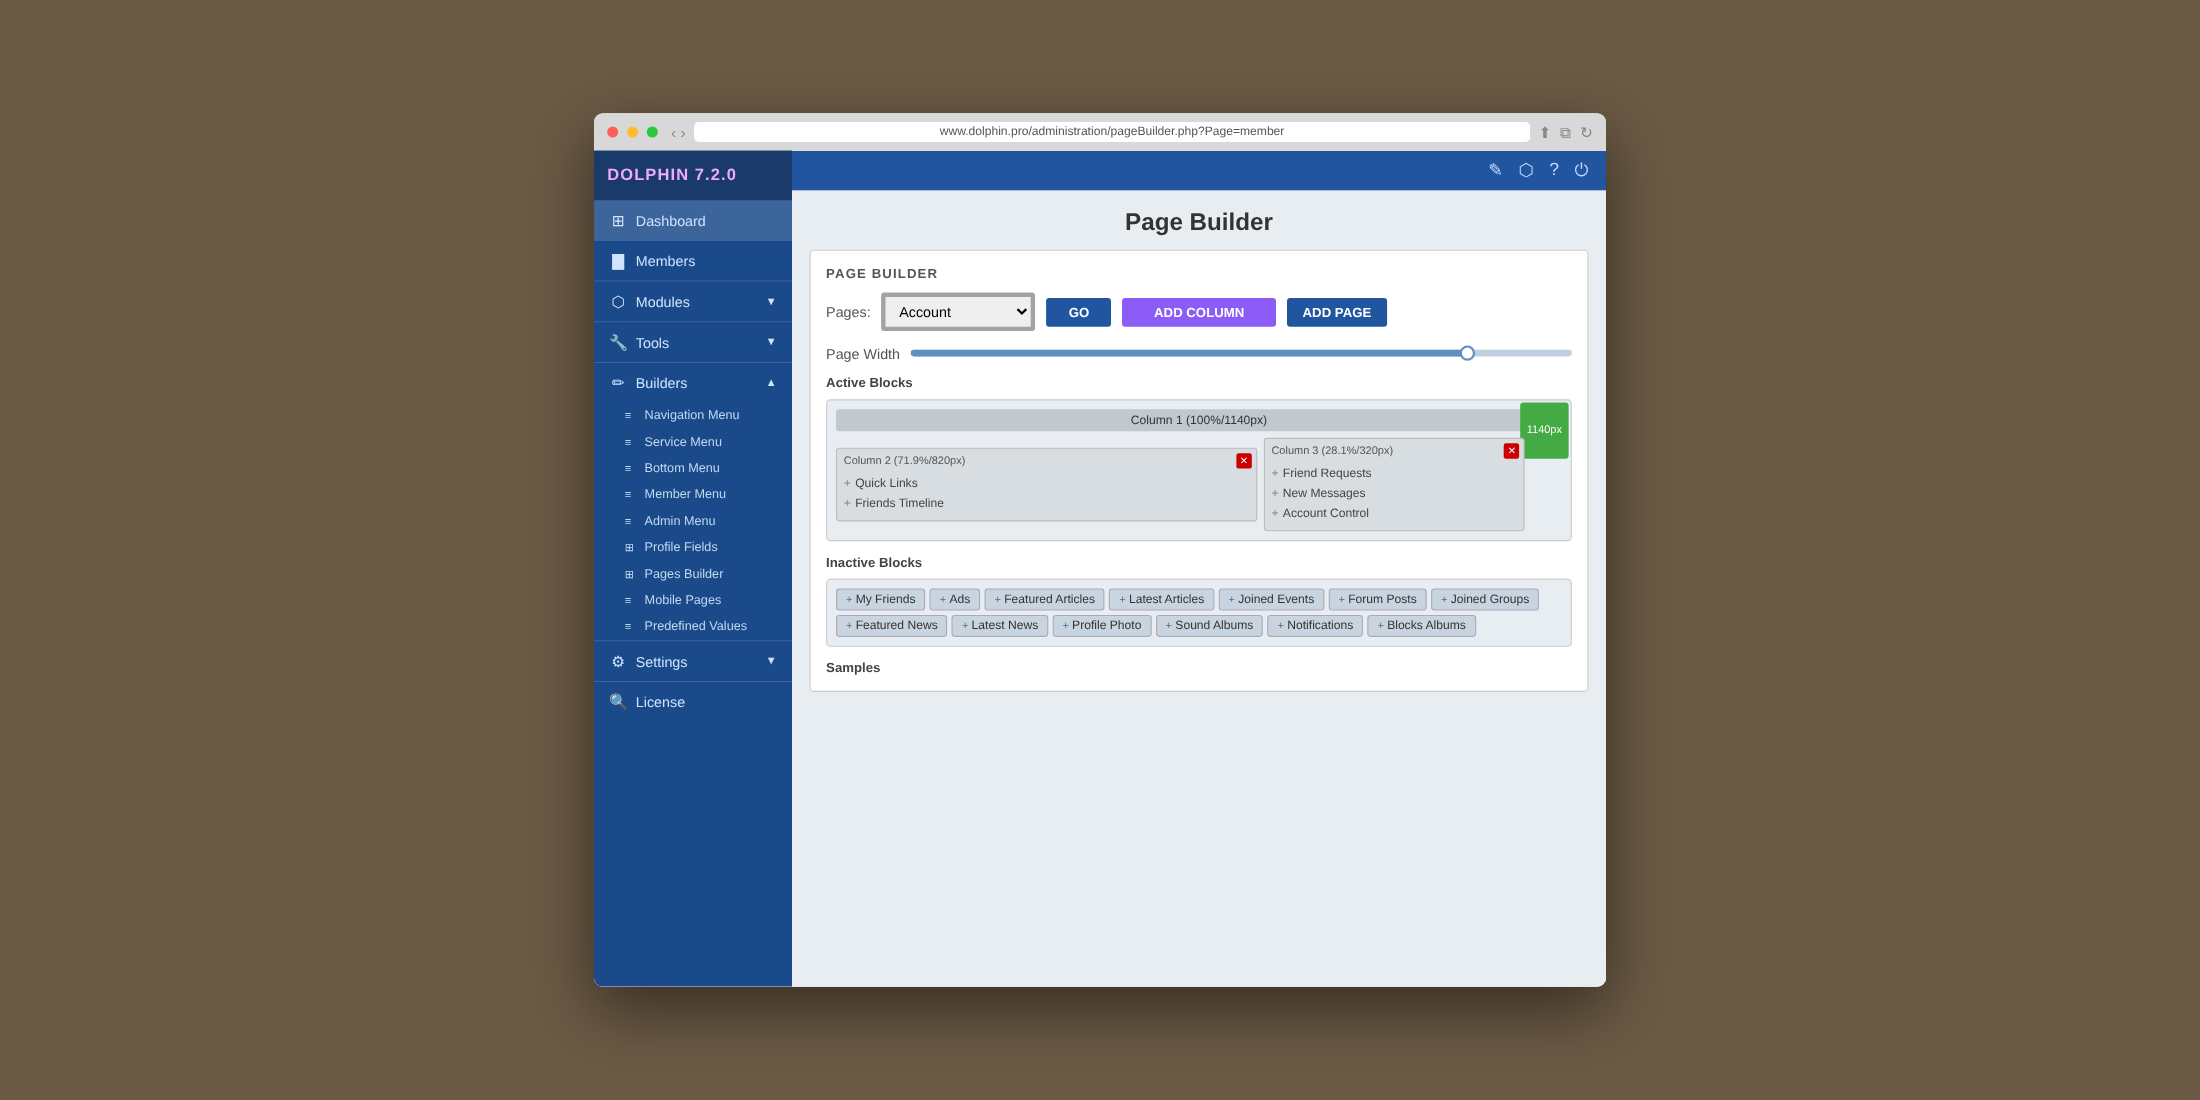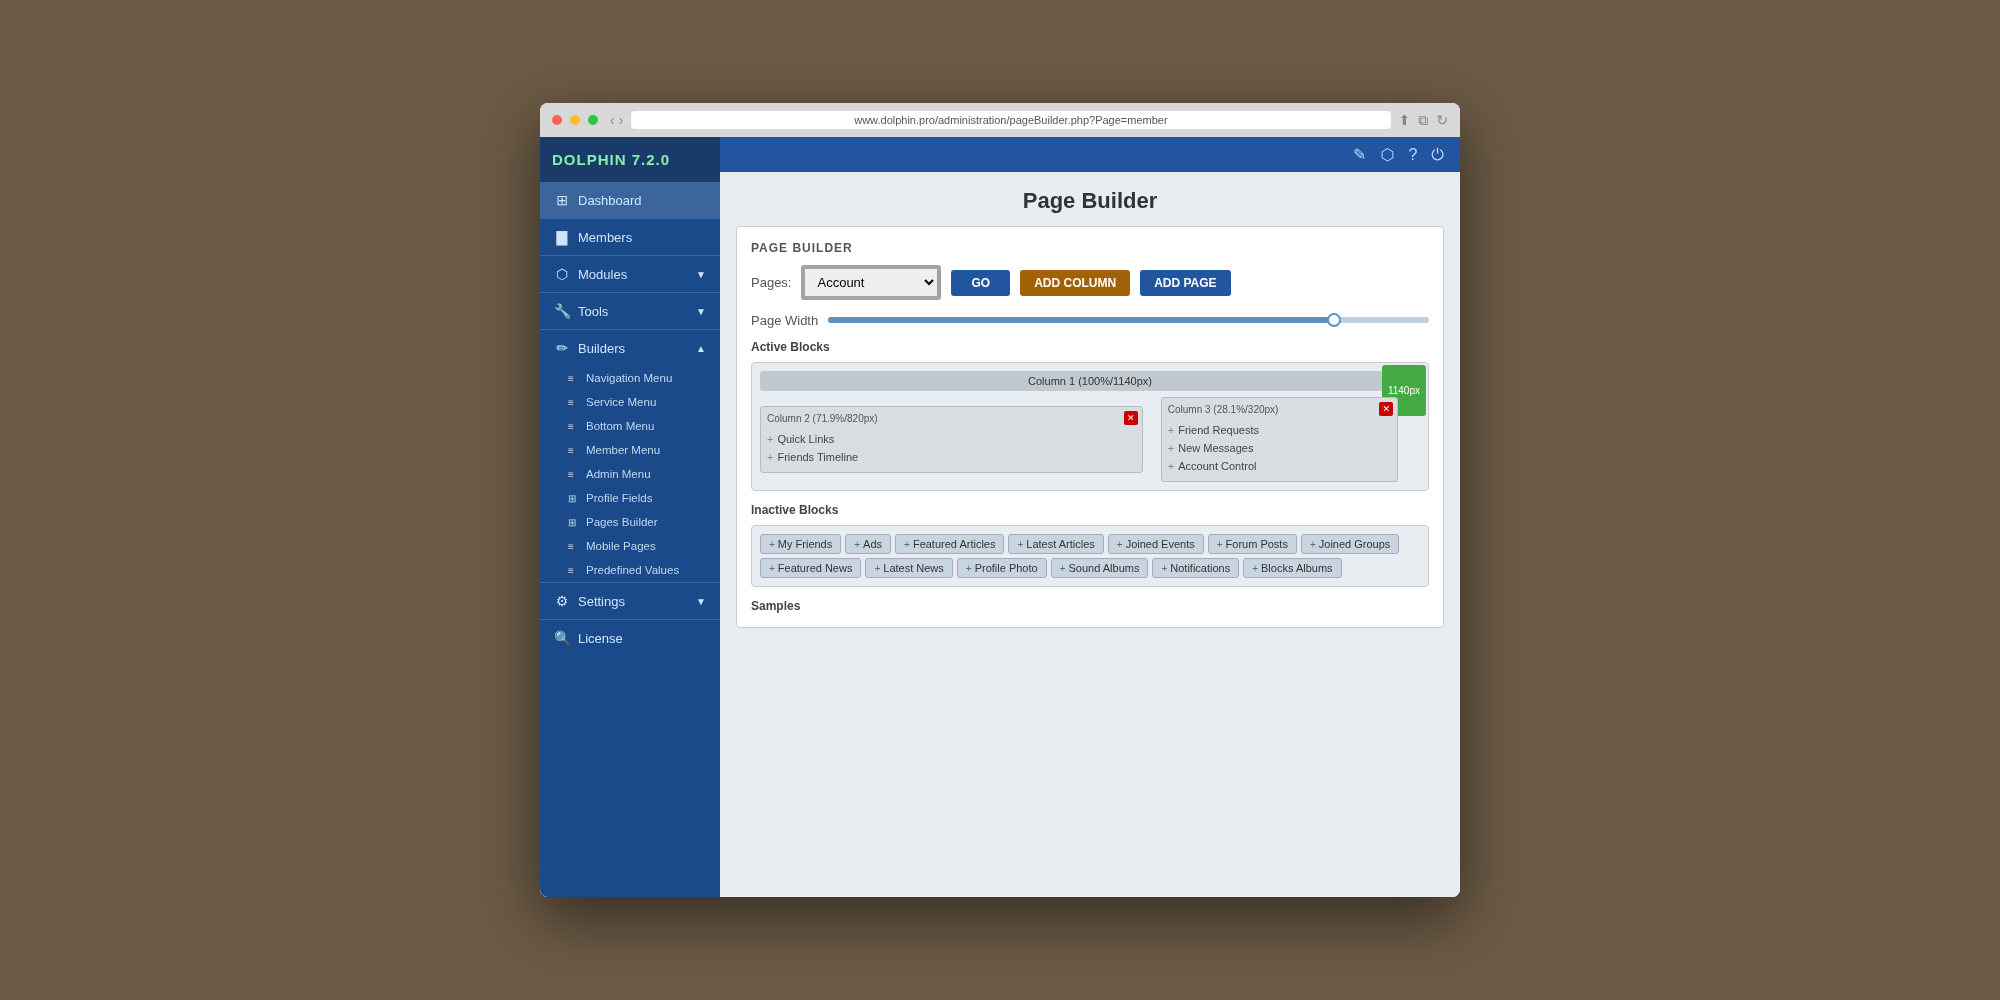--- a/index.html
+++ b/index.html
@@ -80,21 +80,21 @@
       display: flex;
       flex-direction: column;
     }
 
     .sidebar-logo {
       background: #1a3a6a;
       padding: 14px 12px;
       font-weight: bold;
       font-size: 15px;
       letter-spacing: 1px;
-      color: #86efac;
+      color: #f0abfc;
     }
 
     .sidebar-item {
       display: flex;
       align-items: center;
       gap: 8px;
       padding: 10px 14px;
       font-size: 13px;
       color: #d0e4ff;
       cursor: pointer;
@@ -208,24 +208,24 @@
       color: #fff;
       border: none;
       padding: 6px 20px;
       border-radius: 3px;
       font-size: 12px;
       cursor: pointer;
       font-weight: bold;
     }
 
     .btn-add-column {
-      background: #a16207;
+      background: #8b5cf6;
       color: #fff;
       border: none;
-      padding: 6px 14px;
+      padding: 6px 29px;
       border-radius: 3px;
       font-size: 12px;
       cursor: pointer;
       font-weight: bold;
     }
 
     .btn-add-page {
       background: #2255a0;
       color: #fff;
       border: none;
@@ -337,21 +337,20 @@
       position: relative;
     }
 
     .col-side {
       flex: 0 0 36%;
       background: #d8dde2;
       border: 1px solid #bbb;
       border-radius: 3px;
       padding: 6px;
       position: relative;
-      margin-left: 12px;
     }
 
     .col-header {
       font-size: 10px;
       color: #555;
       margin-bottom: 6px;
     }
 
     .col-close {
       position: absolute;

